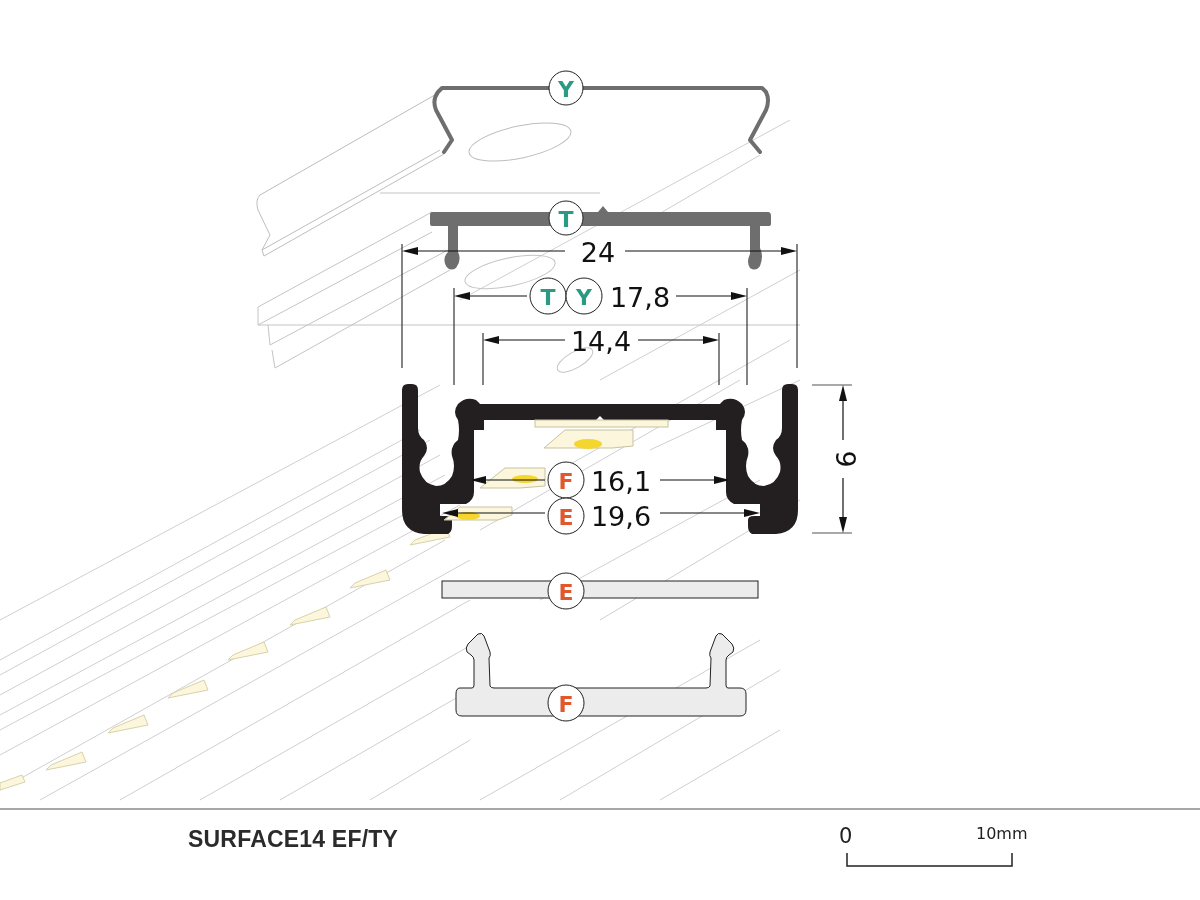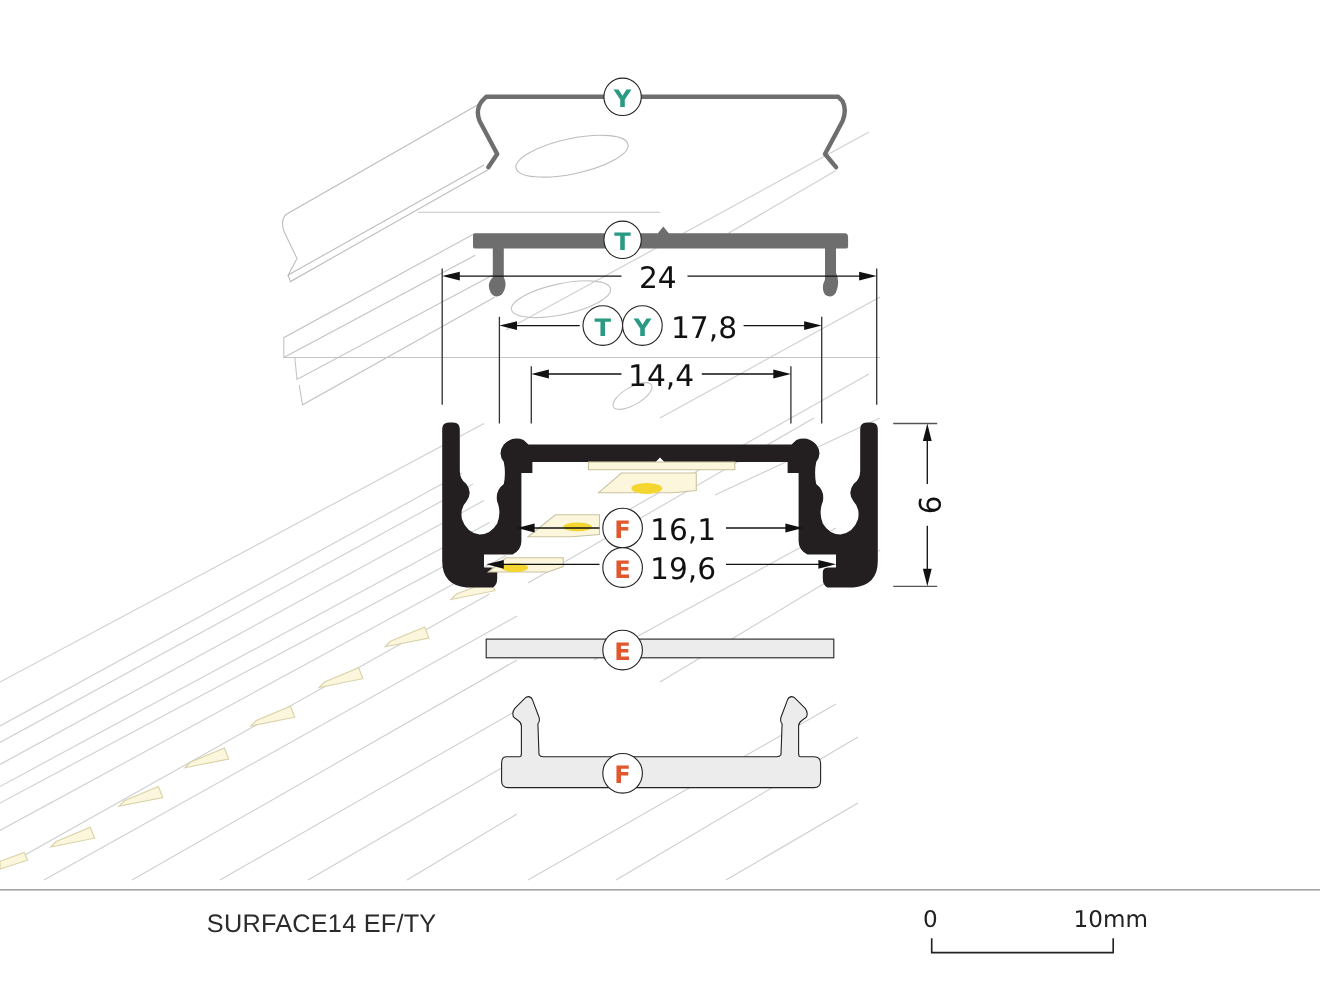--- a/index.html
+++ b/index.html
@@ -1,22 +1,22 @@
 <!DOCTYPE html>
 <html><head>
 <meta charset="utf-8">
 <style>
   html,body{margin:0;padding:0;background:#ffffff;}
   body{width:1200px;height:900px;position:relative;overflow:hidden;font-family:"Liberation Sans",sans-serif;}
   svg{position:absolute;left:0;top:0;}
   .dim{font-family:"DejaVu Sans","Liberation Sans",sans-serif;font-size:27px;fill:#111;}
   .badge-t{font-family:"DejaVu Sans",sans-serif;font-weight:bold;font-size:22px;}
-  .title{position:absolute;left:188px;top:826px;font-family:"Liberation Sans",sans-serif;font-weight:normal;font-size:23px;color:#2b2b2b;letter-spacing:0.2px;}
+  .title{position:absolute;left:188px;top:826px;font-family:"Liberation Sans",sans-serif;font-weight:bold;font-size:23px;color:#2b2b2b;letter-spacing:0.2px;}
   .scale0{position:absolute;left:839px;top:824px;font-family:"DejaVu Sans",sans-serif;font-size:21px;color:#222;}
-  .scale10{position:absolute;left:976px;top:824px;font-family:"DejaVu Sans",sans-serif;font-size:21px;color:#222;}
+  .scale10{position:absolute;left:976px;top:824px;font-family:"DejaVu Sans",sans-serif;font-size:16px;color:#222;}
 </style>
 </head>
 <body>
 
 <svg width="1200" height="900" viewBox="0 0 1200 900">
 
   <g stroke="#cfcfcf" stroke-width="1" fill="none">
     <line x1="0" y1="620" x2="440" y2="385"></line>
     <line x1="0" y1="660" x2="420" y2="430"></line>
     <line x1="0" y1="675" x2="430" y2="440"></line>

